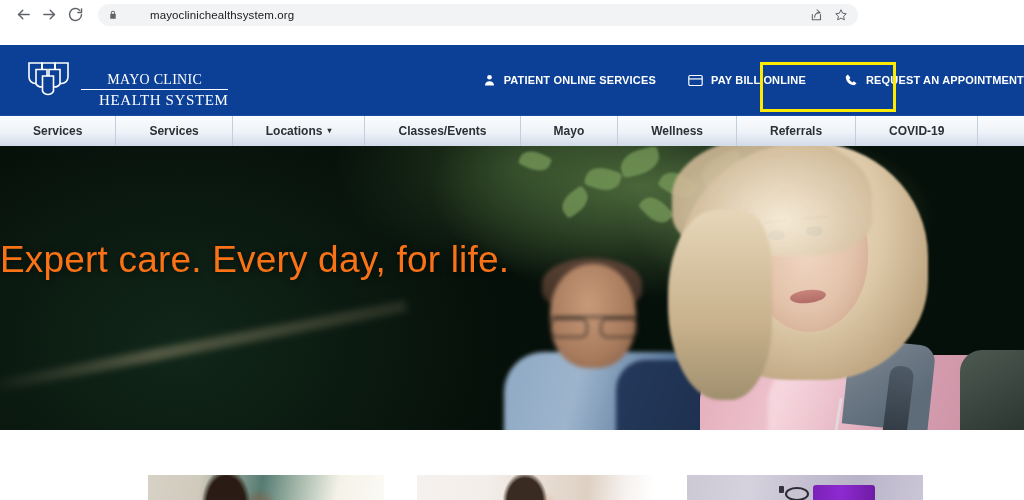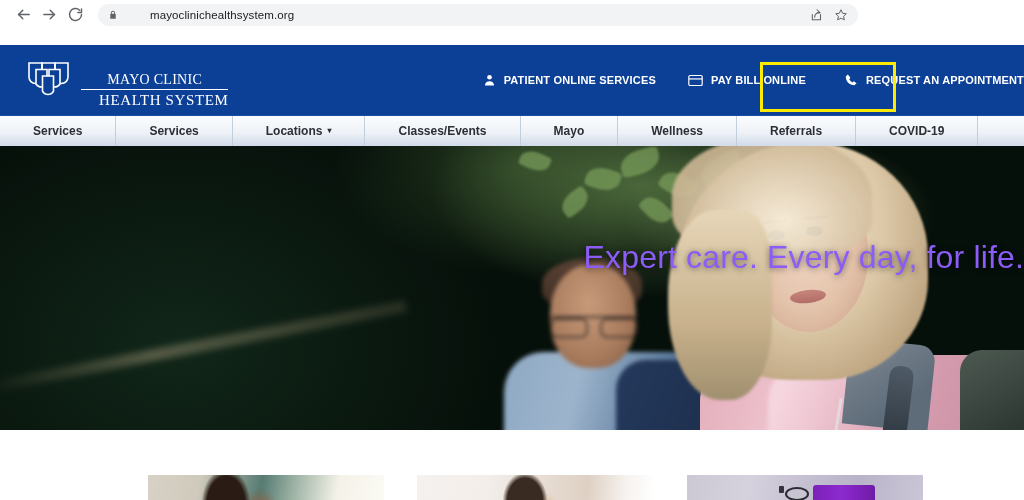--- a/index.html
+++ b/index.html
@@ -148,23 +148,23 @@
   .hero {
     position: absolute; left: 0; top: 146px;
     width: 1024px; height: 284px;
     overflow: hidden;
     background: #0a1410;
   }
   .hero-photo { position: absolute; inset: 0; }
   .hero-title {
     position: absolute;
     left: 0; right: 0; top: 93px;
-    text-align: right;
-    color: #8b5cf6;
-    font-size: 32px;
+    text-align: left;
+    color: #f97316;
+    font-size: 37px;
     font-weight: normal;
     letter-spacing: 0.005em;
     text-shadow: 0 1px 6px rgba(0,0,0,0.55);
     z-index: 10;
   }
 
   
   .bg-foliage {
     position: absolute; inset: 0;
     background:

